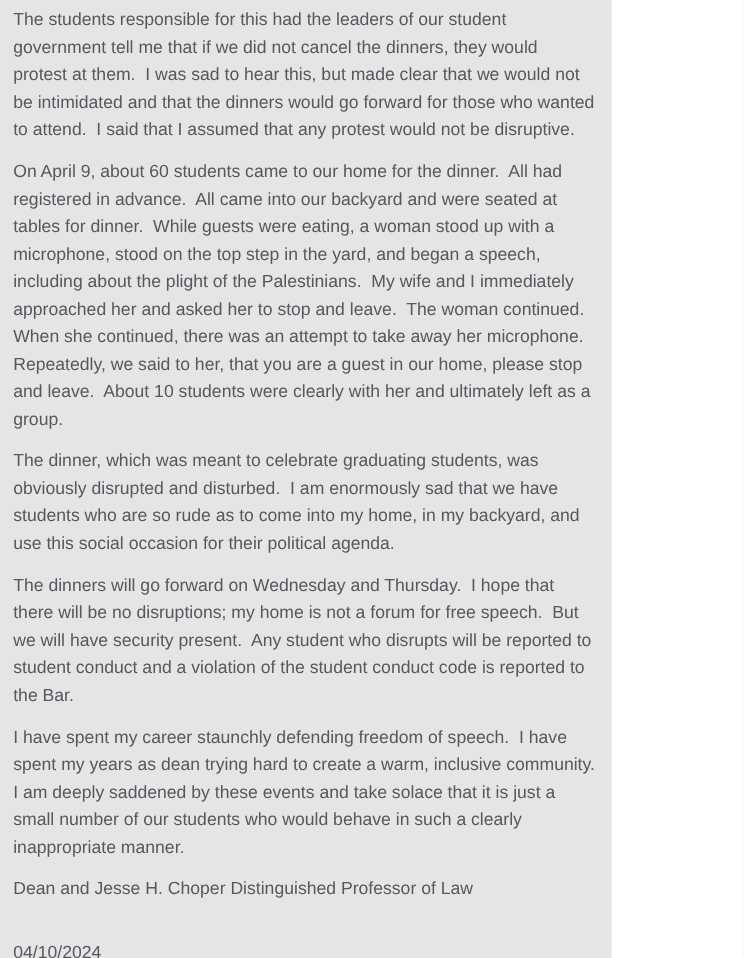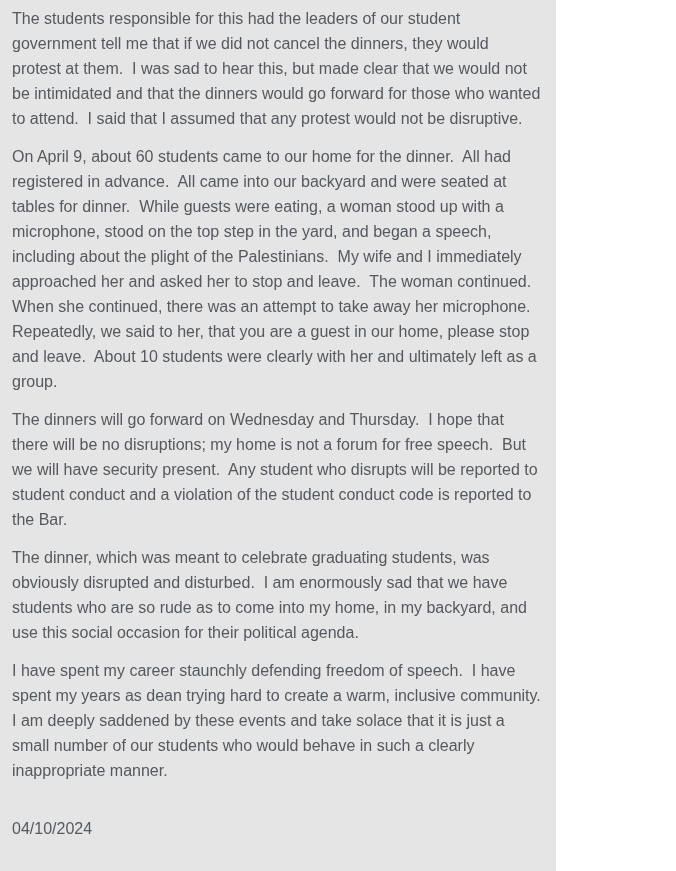--- a/index.html
+++ b/index.html
@@ -36,19 +36,20 @@
     margin-top: 33px;
     margin-bottom: 0;
   }
 </style>
 </head>
 <body>
 
 <div class="page">
   <p class="para">The students responsible for this had the leaders of our student government tell me that if we did not cancel the dinners, they would protest at them.  I was sad to hear this, but made clear that we would not be intimidated and that the dinners would go forward for those who wanted to attend.  I said that I assumed that any protest would not be disruptive.</p>
   <p class="para">On April 9, about 60 students came to our home for the dinner.  All had registered in advance.  All came into our backyard and were seated at tables for dinner.  While guests were eating, a woman stood up with a microphone, stood on the top step in the yard, and began a speech, including about the plight of the Palestinians.  My wife and I immediately approached her and asked her to stop and leave.  The woman continued.  When she continued, there was an attempt to take away her microphone.  Repeatedly, we said to her, that you are a guest in our home, please stop and leave.  About 10 students were clearly with her and ultimately left as a group.</p>
+  <p class="para">The dinner, which was meant to celebrate graduating students, was obviously disrupted and disturbed.  I am enormously sad that we have students who are so rude as to come into my home, in my backyard, and use this social occasion for their political agenda.</p>
   <p class="para">The dinners will go forward on Wednesday and Thursday.  I hope that there will be no disruptions; my home is not a forum for free speech.  But we will have security present.  Any student who disrupts will be reported to student conduct and a violation of the student conduct code is reported to the Bar.</p>
-  <p class="para">The dinner, which was meant to celebrate graduating students, was obviously disrupted and disturbed.  I am enormously sad that we have students who are so rude as to come into my home, in my backyard, and use this social occasion for their political agenda.</p>
   <p class="para">I have spent my career staunchly defending freedom of speech.  I have spent my years as dean trying hard to create a warm, inclusive community.  I am deeply saddened by these events and take solace that it is just a small number of our students who would behave in such a clearly inappropriate manner.</p>
   <div class="signature-block">
+    <div class="signature-line">Dean and Jesse H. Choper Distinguished Professor of Law</div>
   </div>
   <p class="para date-line">04/10/2024</p>
 </div>
 
 </body></html>

